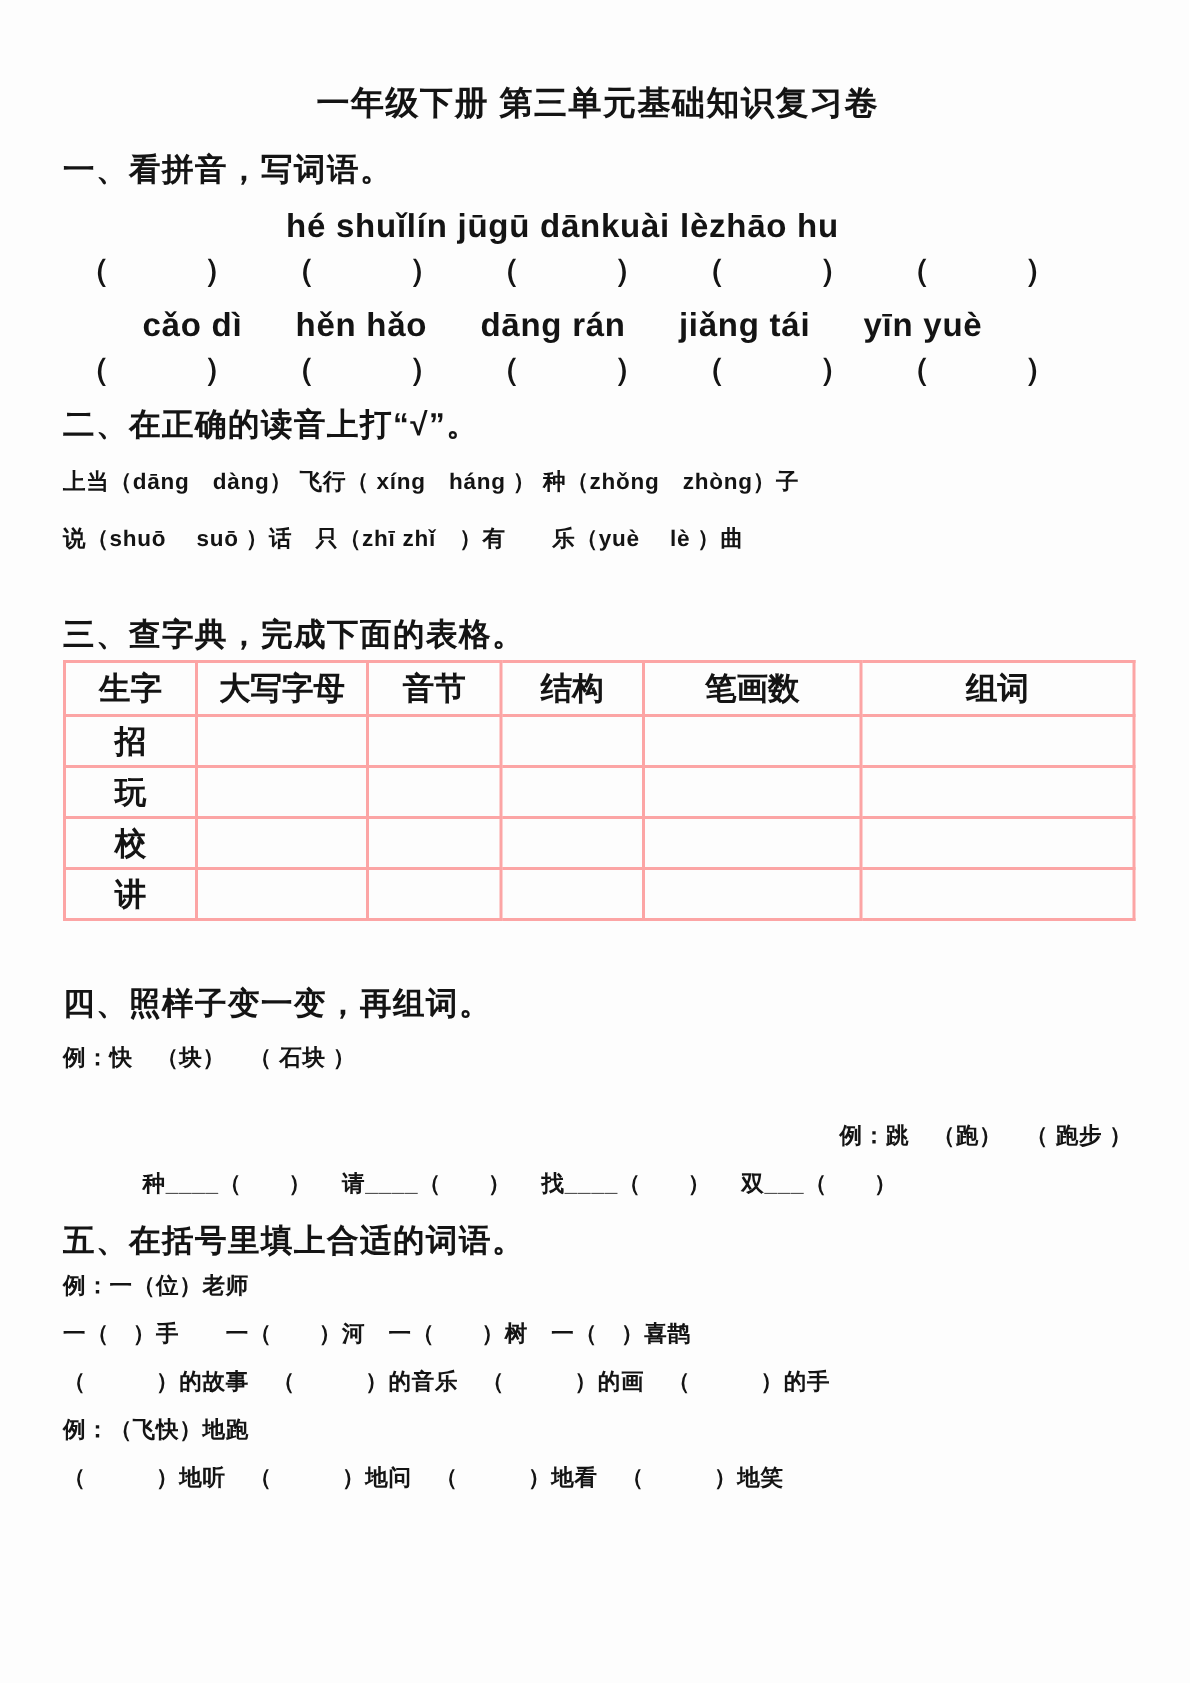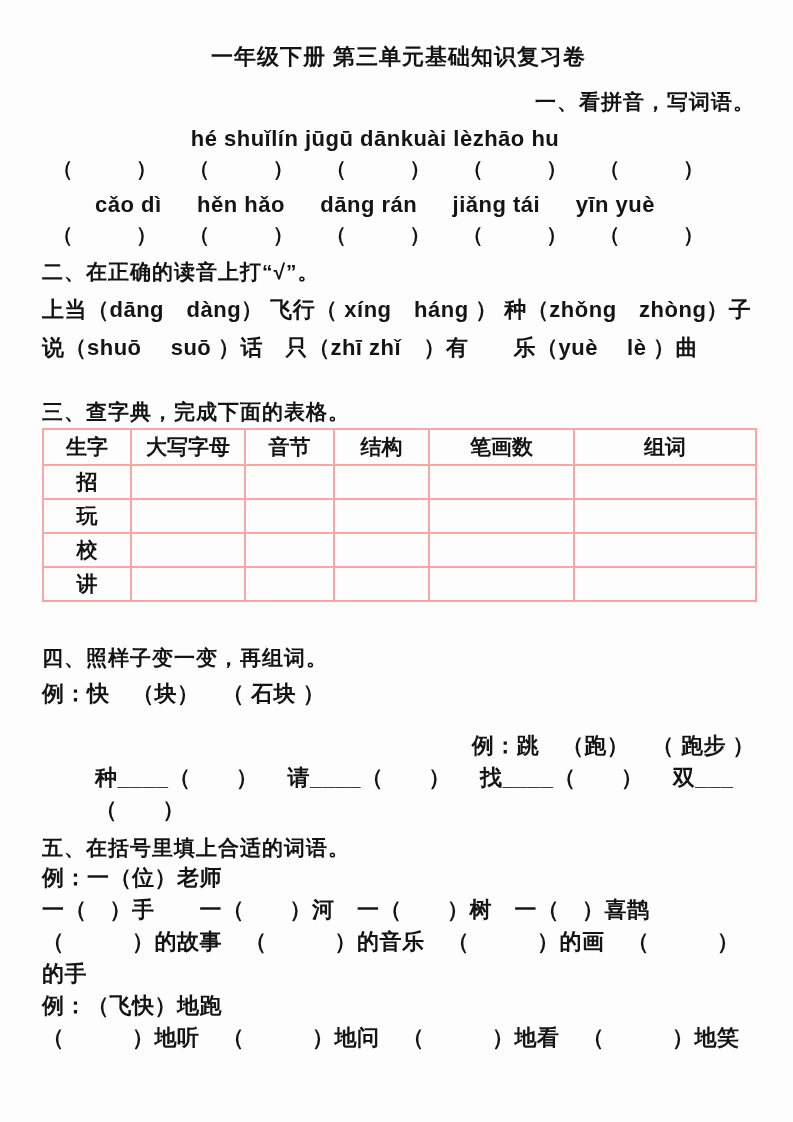--- a/index.html
+++ b/index.html
@@ -13,34 +13,34 @@
     height: 1122px;
     background: #fdfdfd;
     color: #141414;
     font-family: "Liberation Sans", "DejaVu Sans", sans-serif;
     font-weight: bold;
     overflow: hidden;
     box-sizing: border-box;
     padding: 0 38px 0 42px;
   }
   .title {
-    margin: 0;
+    margin: 12px;
     padding-top: 42px;
     height: 30px;
     text-align: center;
     font-size: 22px;
     letter-spacing: 1px;
   }
   .heading {
     font-size: 21px;
     line-height: 28px;
     letter-spacing: 1px;
   }
   .line {
-    font-size: 22px;
+    font-size: 15px;
     line-height: 32px;
     white-space: pre-wrap;
     letter-spacing: 0.5px;
   }
   
   .pinyin-row {
     display: flex;
     justify-content: space-between;
     margin-left: 53px;
     width: 560px;
@@ -54,21 +54,21 @@
     justify-content: space-between;
     margin-left: 10px;
     width: 652px;
     height: 30px;
     font-size: 21px;
     line-height: 30px;
   }
   .mt8  { margin-top: 8px; justify-content: center; }
   .mt6  { margin-top: 6px; }
   .mt4  { margin-top: 20px; text-align: right; }
-  .mt16 { margin-top: 16px; text-align: right; }
+  .mt16 { margin-top: 16px; }
   .mt34 { margin-top: 34px; }
   .mt42 { margin-top: 42px; }
   
   table.dict {
     margin-top: 2px;
     border-collapse: collapse;
     width: 713px;
     table-layout: fixed;
   }
   table.dict th, table.dict td {

